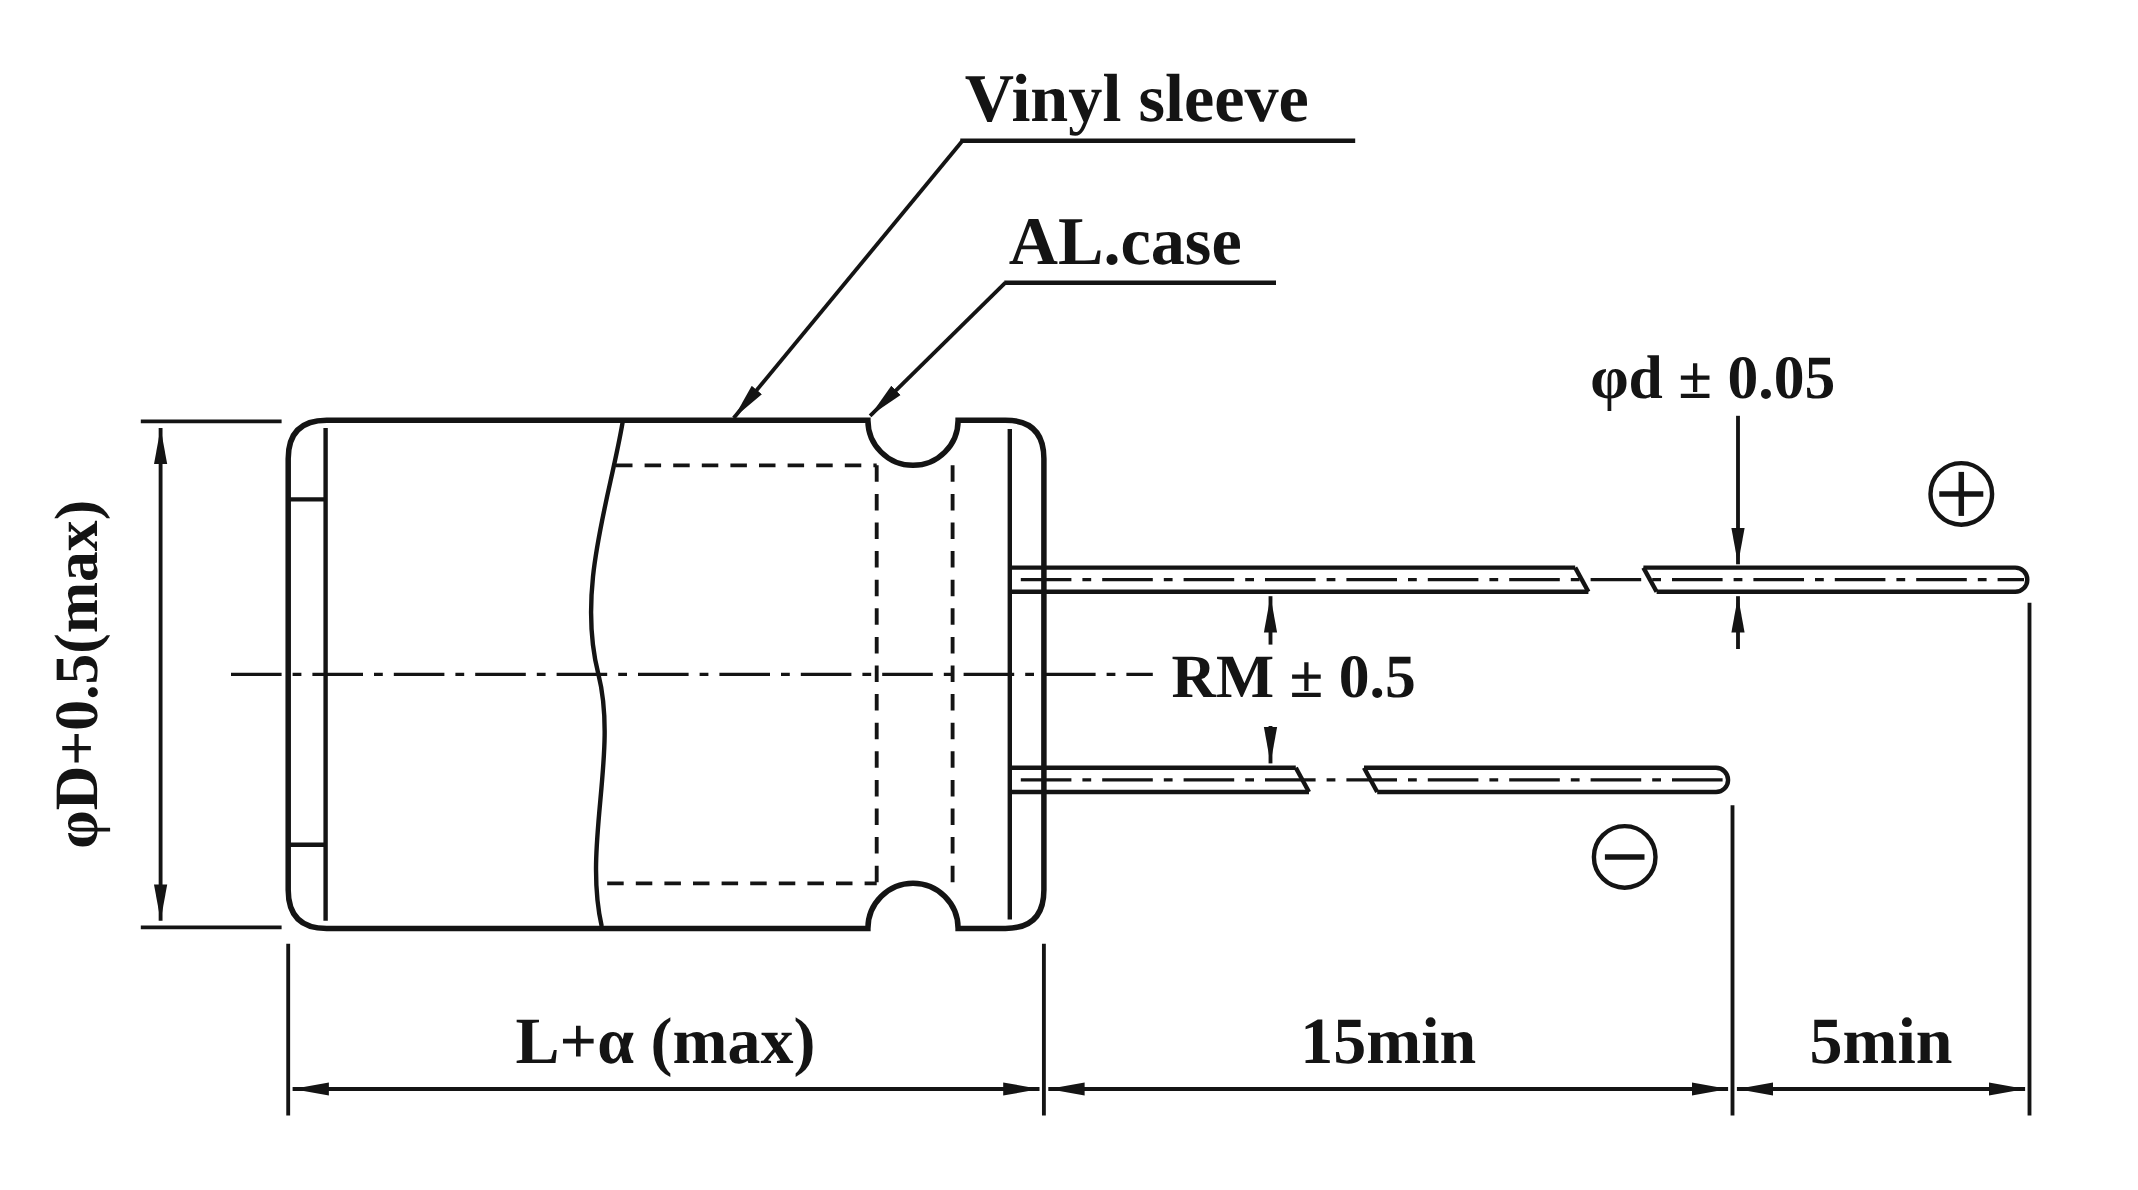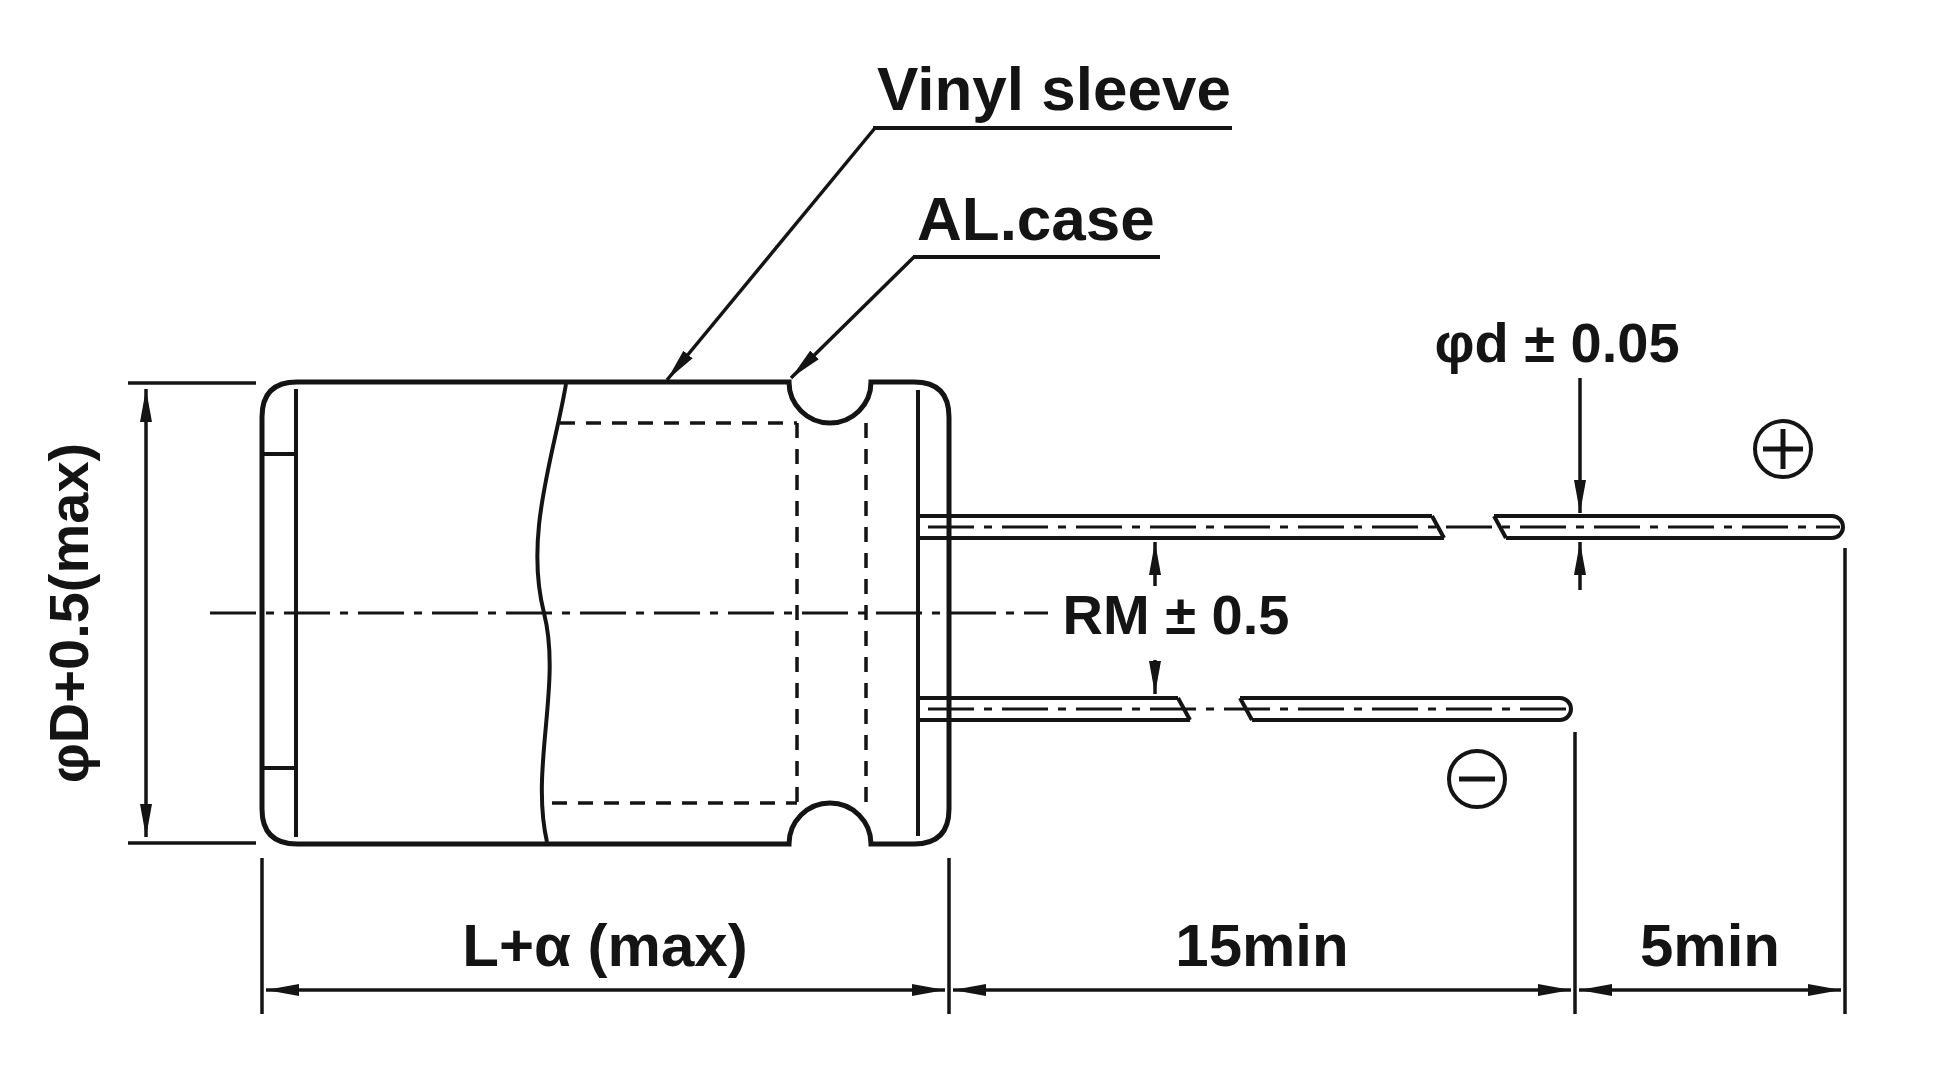--- a/index.html
+++ b/index.html
@@ -7,20 +7,21 @@
   body {
     background: var(--background);
     font-family: "Liberation Sans", "DejaVu Sans", sans-serif;
   }
   .canvas {
     position: relative;
     width: 1944px;
     height: 1082px;
     background: var(--background);
     overflow: hidden;
+    font-family: Liberation Serif, serif;
   }
   svg { display:block; }
 
   .ln        { stroke: var(--line); fill: none; stroke-width: 3.5; }
   .outline   { stroke-width: 5; }
   .inner     { stroke-width: 4; }
   .lead      { stroke-width: 4; }
   .dashed    { stroke-width: 3.5; stroke-dasharray: 15 11; }
   .dashdot   { stroke-width: 3;   stroke-dasharray: 46 10 8 10; }
   .dim       { stroke-width: 3.5; }

